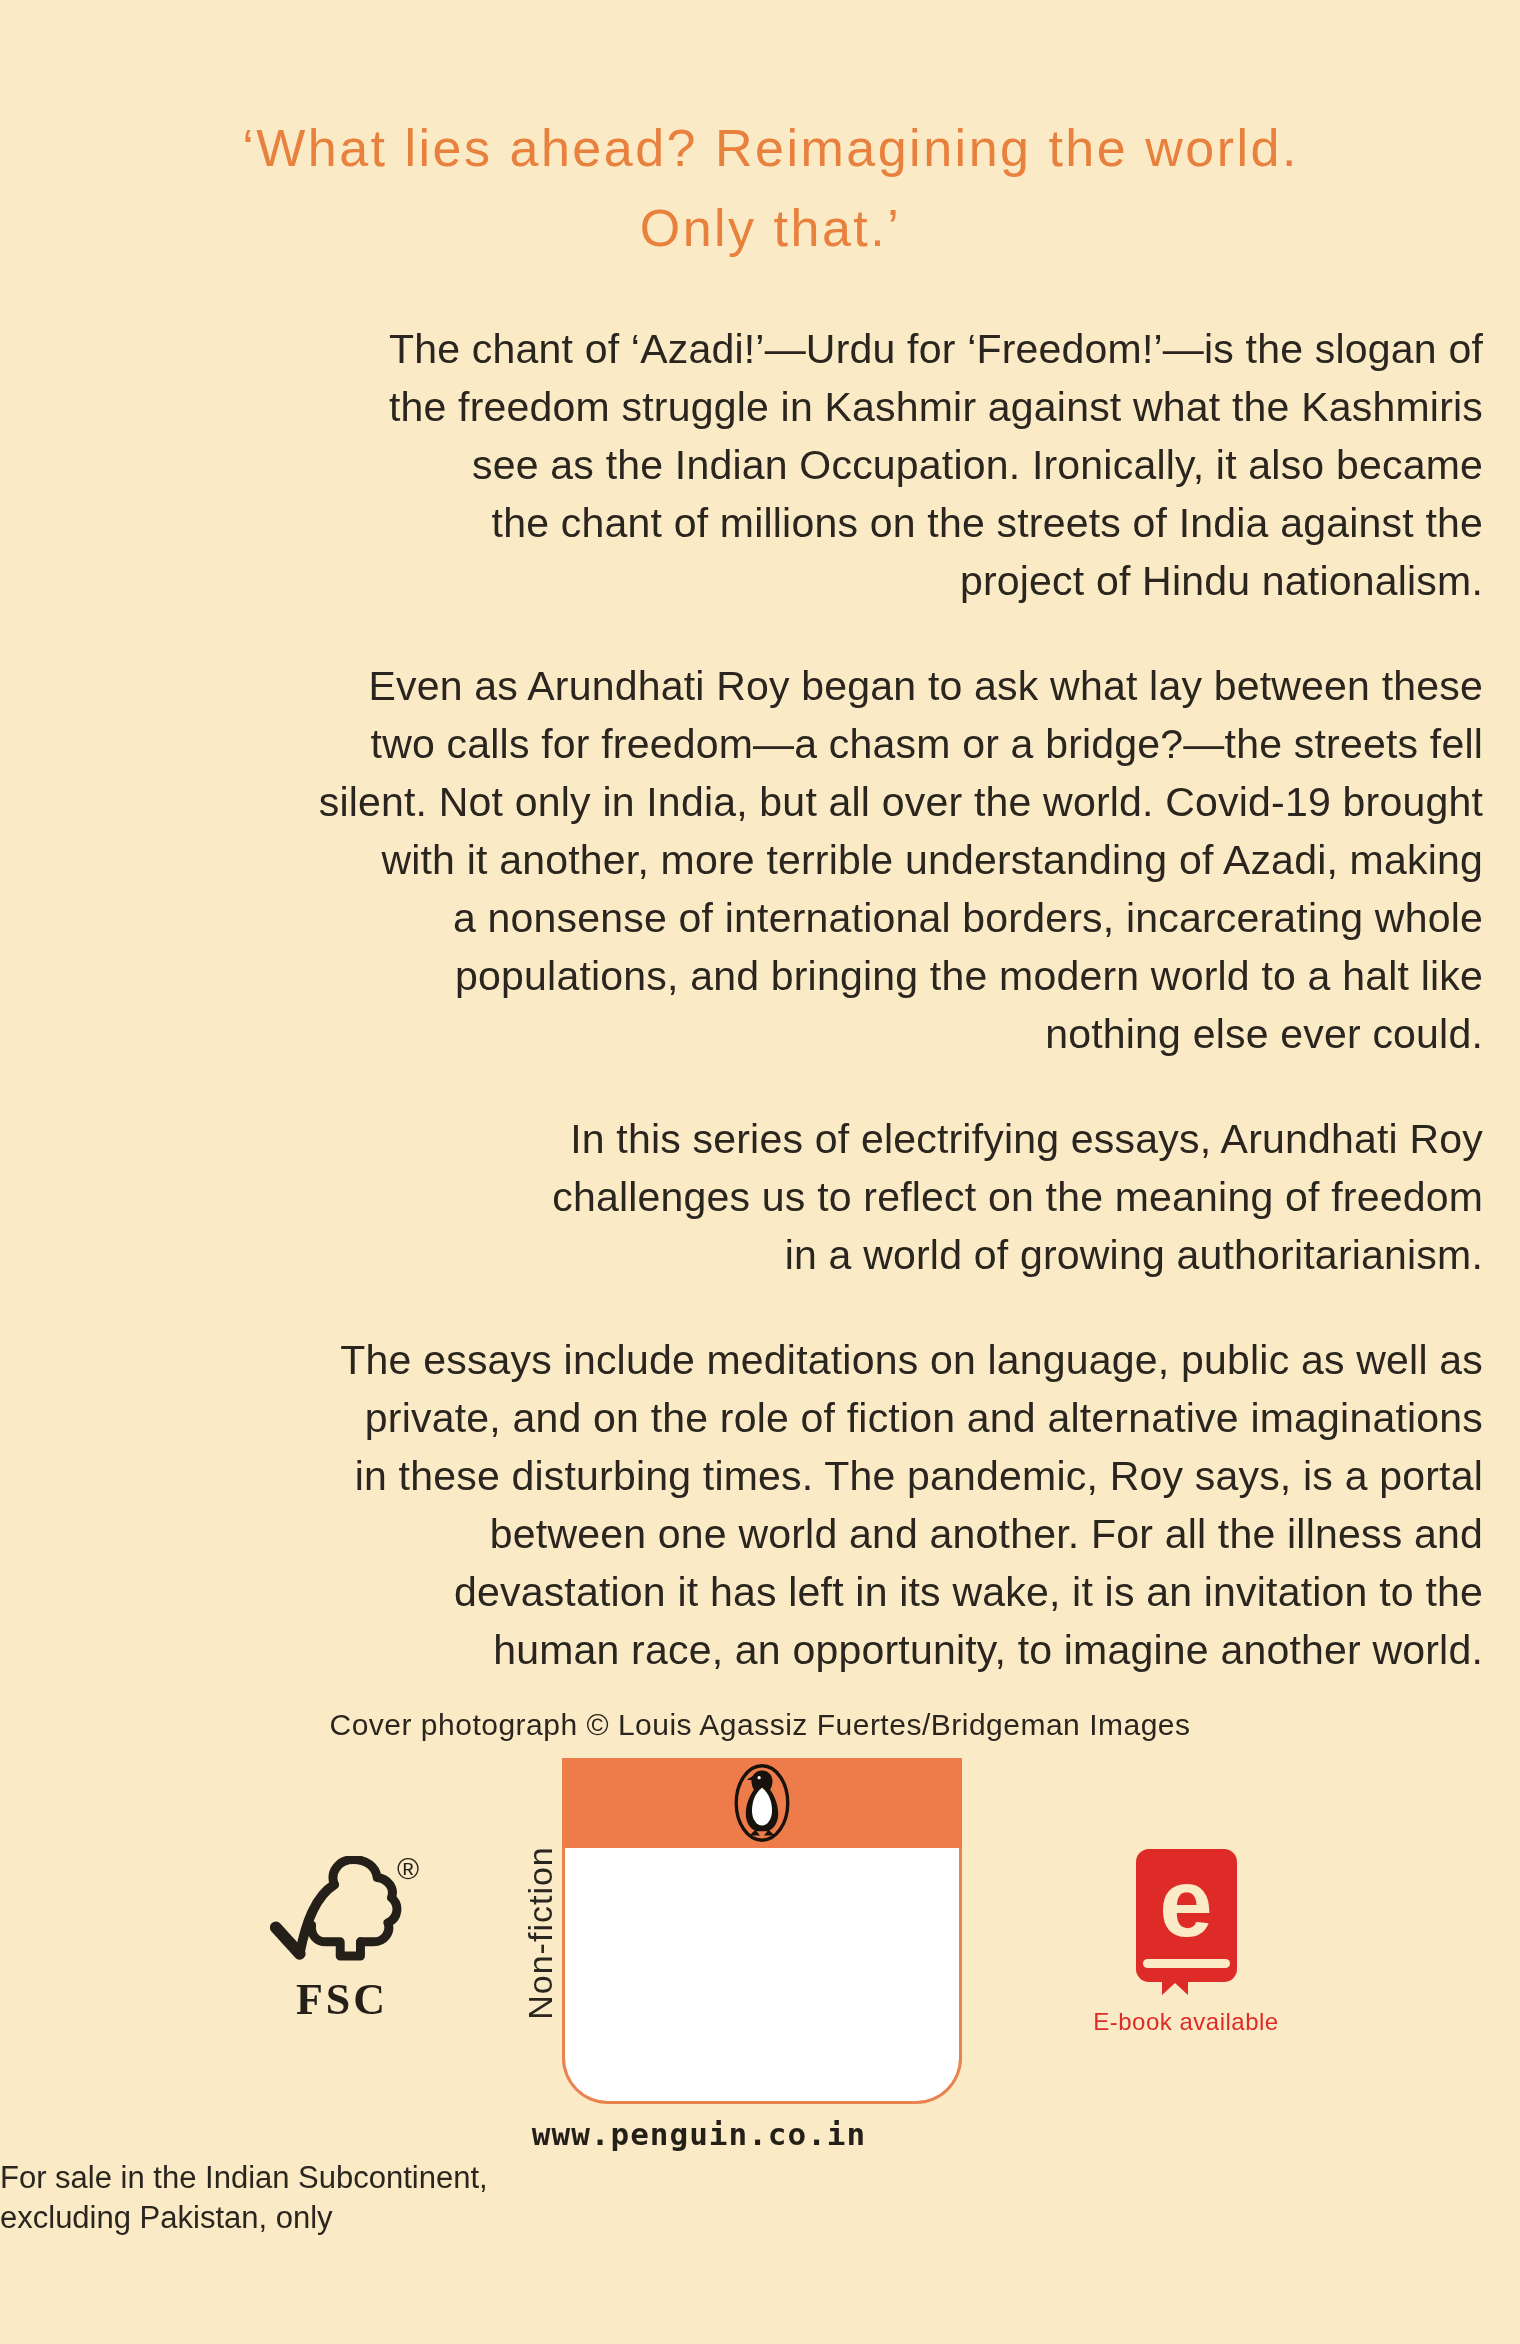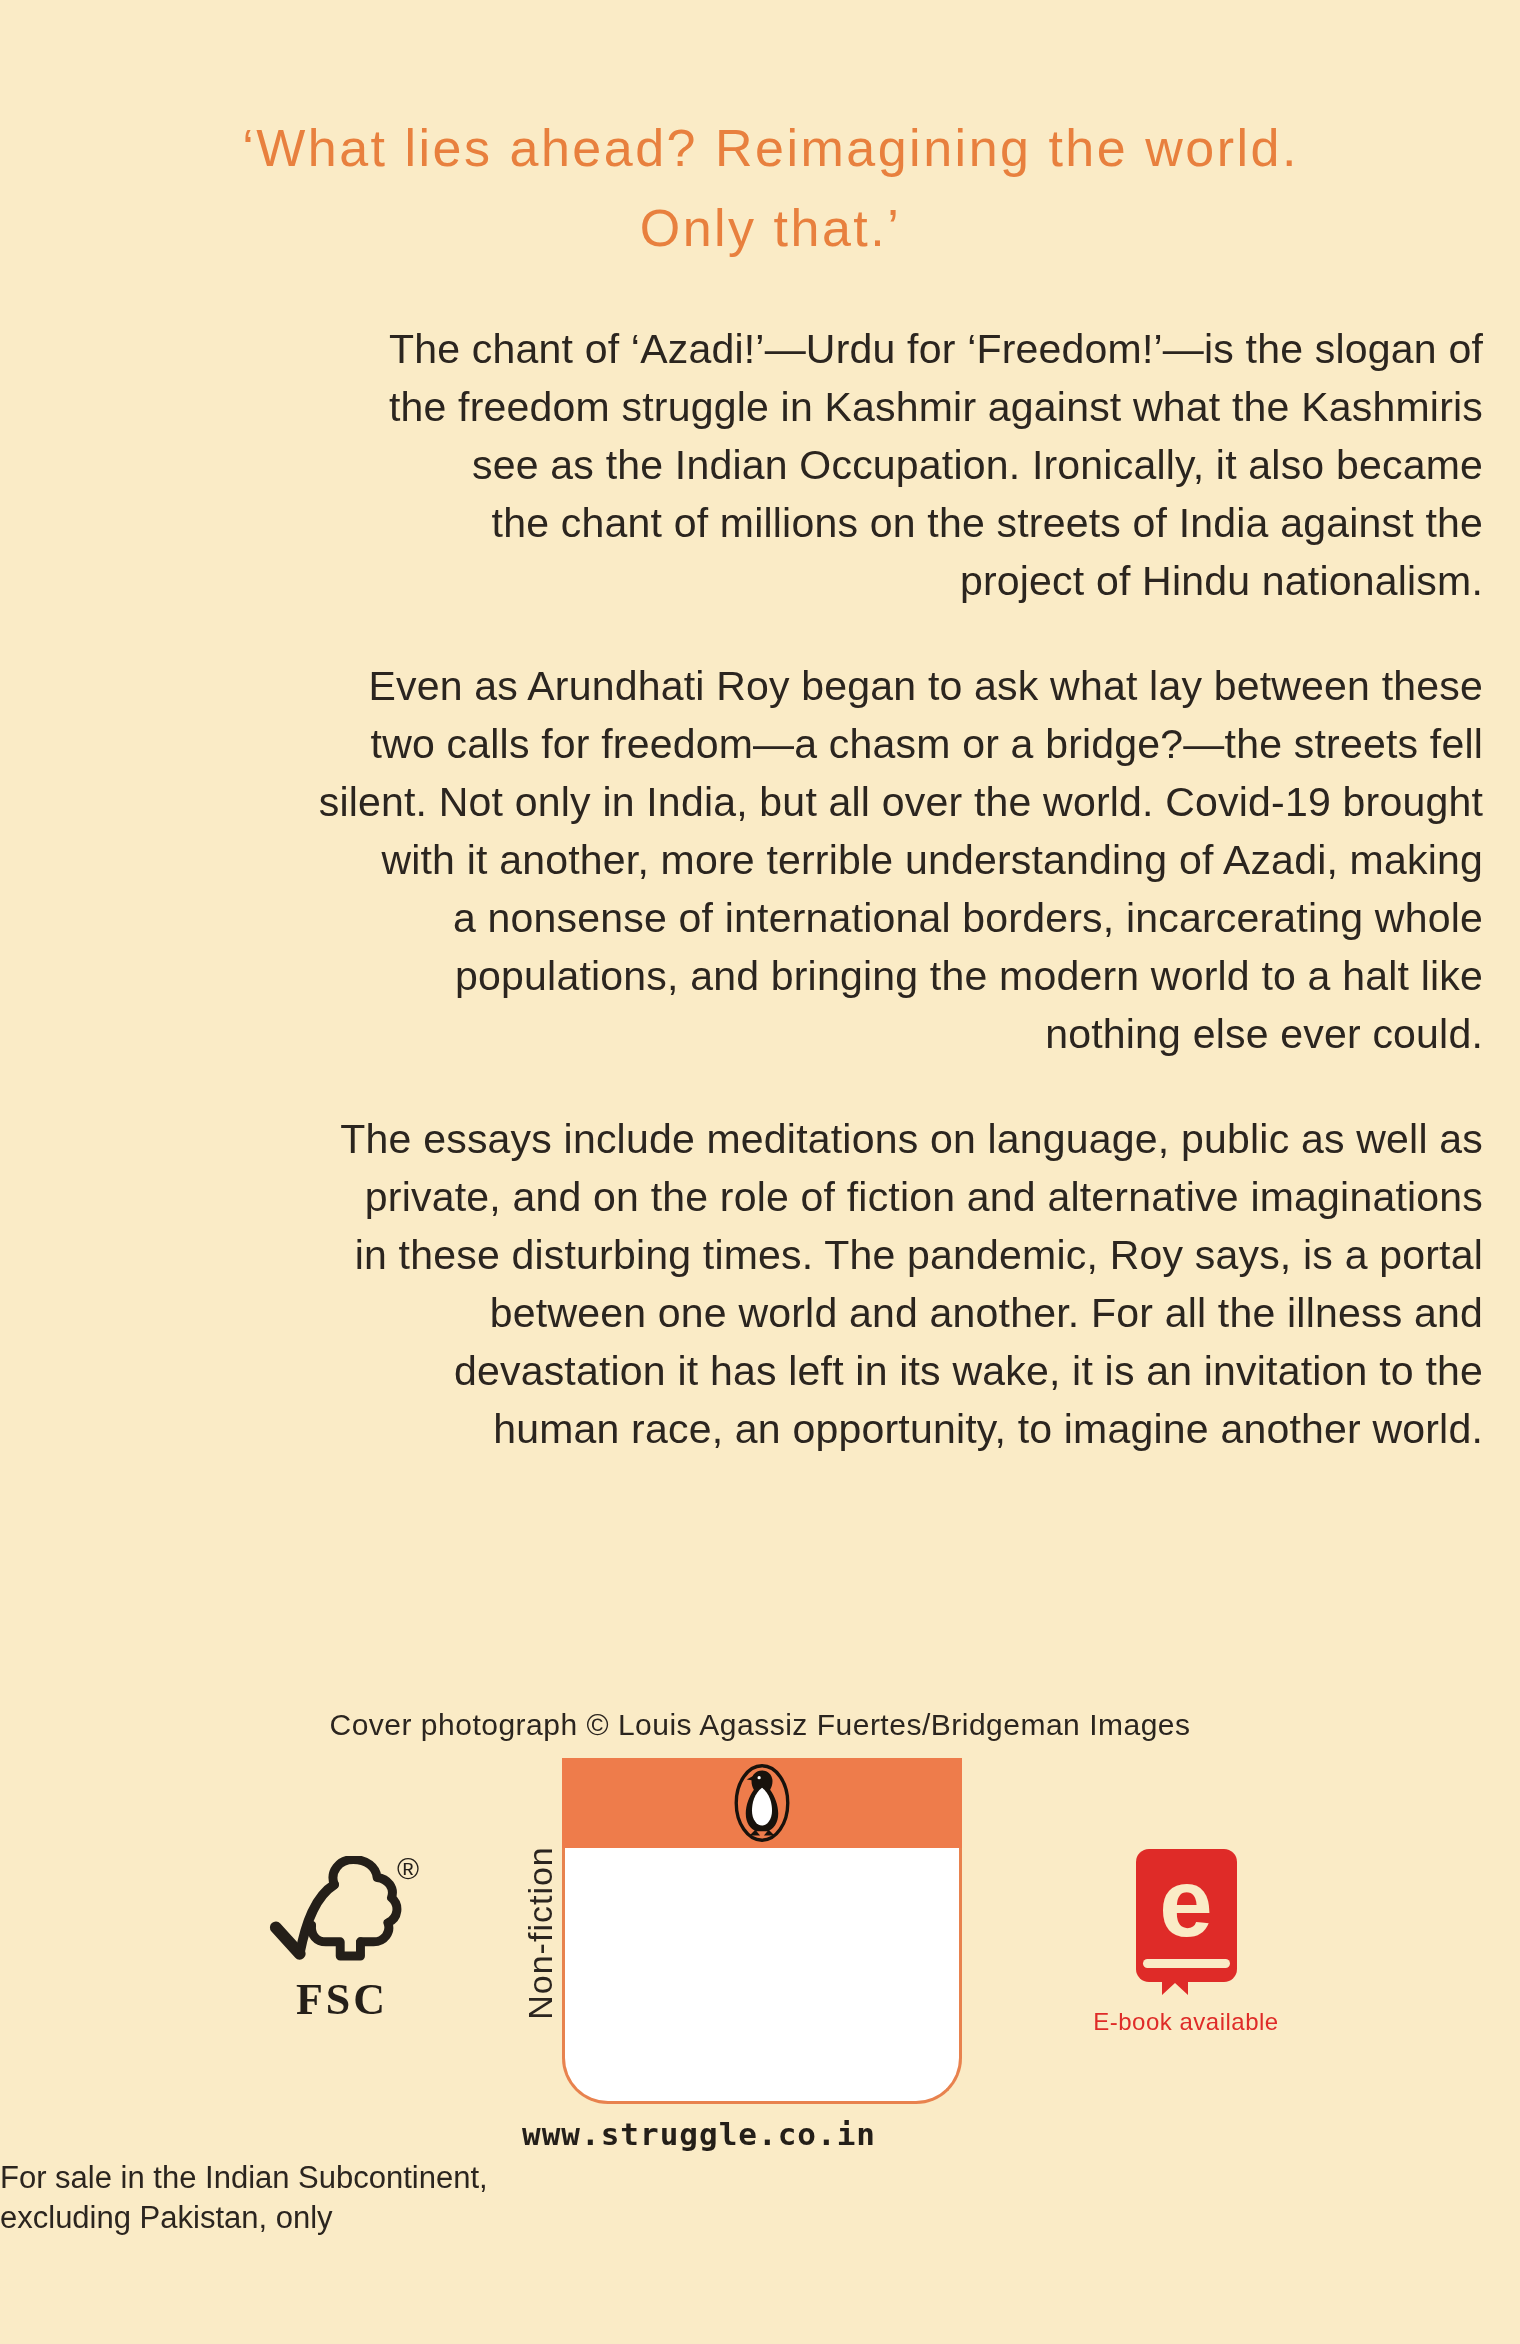--- a/index.html
+++ b/index.html
@@ -130,20 +130,23 @@
 see as the Indian Occupation. Ironically, it also became
 the chant of millions on the streets of India against the
 project of Hindu nationalism.</p>
     <p>Even as Arundhati Roy began to ask what lay between these
 two calls for freedom—a chasm or a bridge?—the streets fell
 silent. Not only in India, but all over the world. Covid-19 brought
 with it another, more terrible understanding of Azadi, making
 a nonsense of international borders, incarcerating whole
 populations, and bringing the modern world to a halt like
 nothing else ever could.</p>
+    <p>In this series of electrifying essays, Arundhati Roy
+challenges us to reflect on the meaning of freedom
+in a world of growing authoritarianism.</p>
     <p>The essays include meditations on language, public as well as
 private, and on the role of fiction and alternative imaginations
 in these disturbing times. The pandemic, Roy says, is a portal
 between one world and another. For all the illness and
 devastation it has left in its wake, it is an invitation to the
 human race, an opportunity, to imagine another world.</p>
   </div>
 
   <div class="credit">Cover photograph © Louis Agassiz Fuertes/Bridgeman Images</div>
 
@@ -181,18 +184,18 @@
   <div class="ebook-badge">
     <svg width="103" height="148" viewBox="0 0 103 148">
       <rect x="1" y="1" width="101" height="133" rx="13" fill="#DF2B28"></rect>
       <text x="51" y="88" text-anchor="middle" font-family="Liberation Sans, sans-serif" font-weight="bold" font-size="96" fill="#FAEBC6">e</text>
       <rect x="8" y="111" width="87" height="9" rx="4.5" fill="#FAEBC6"></rect>
       <path d="M27 120 L53 120 L53 147 L40 135 L27 147 Z" fill="#DF2B28"></path>
     </svg>
     <div class="ebook-label">E-book available</div>
   </div>
 
-  <div class="website">www.struggle.co.in</div>
+  <div class="website">www.penguin.co.in</div>
 
   <div class="sale-notice">For sale in the Indian Subcontinent,
 excluding Pakistan, only</div>
 
 </div>
 
 </body></html>

